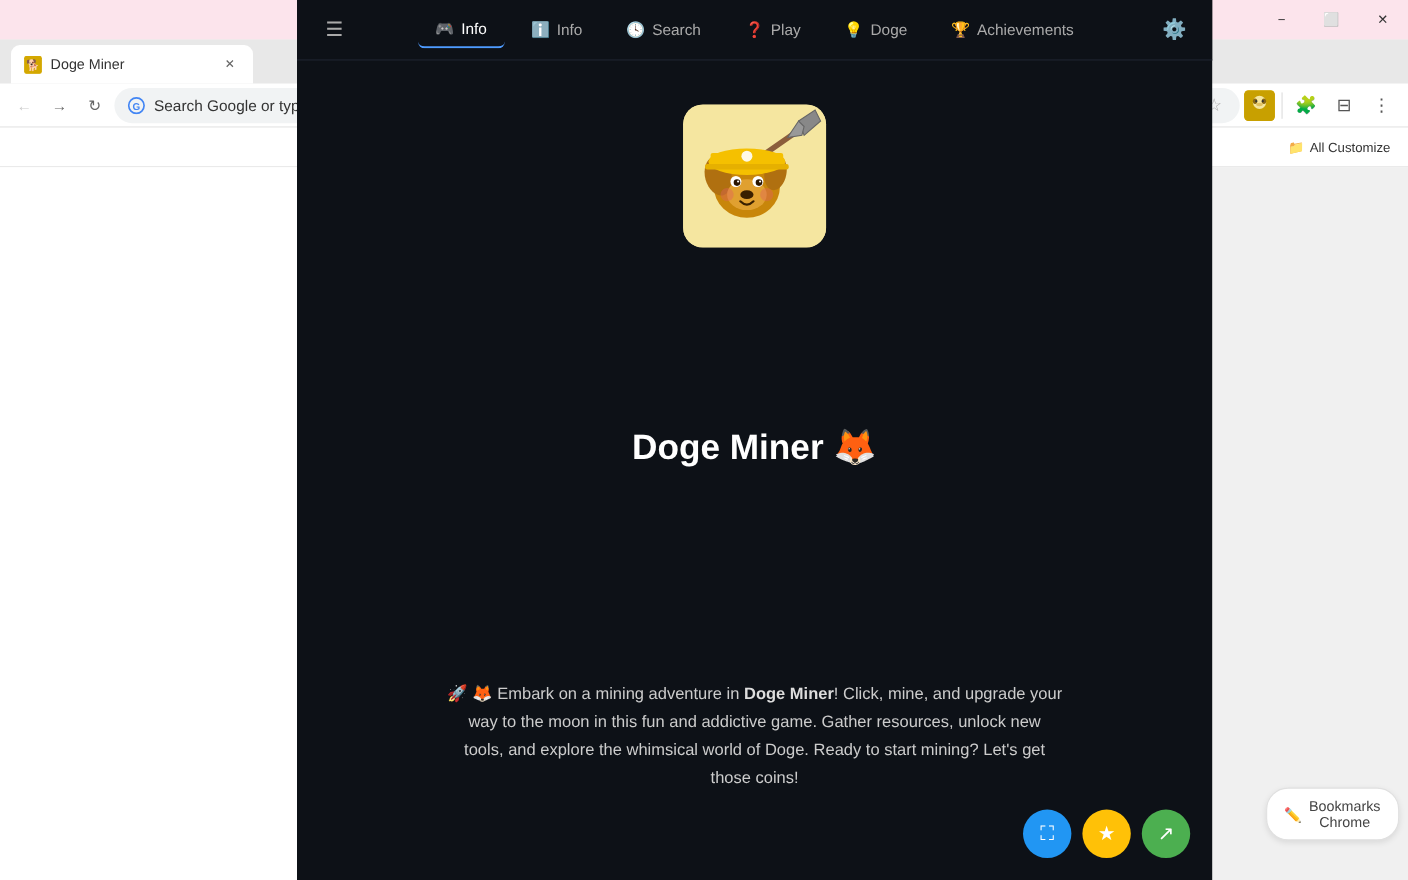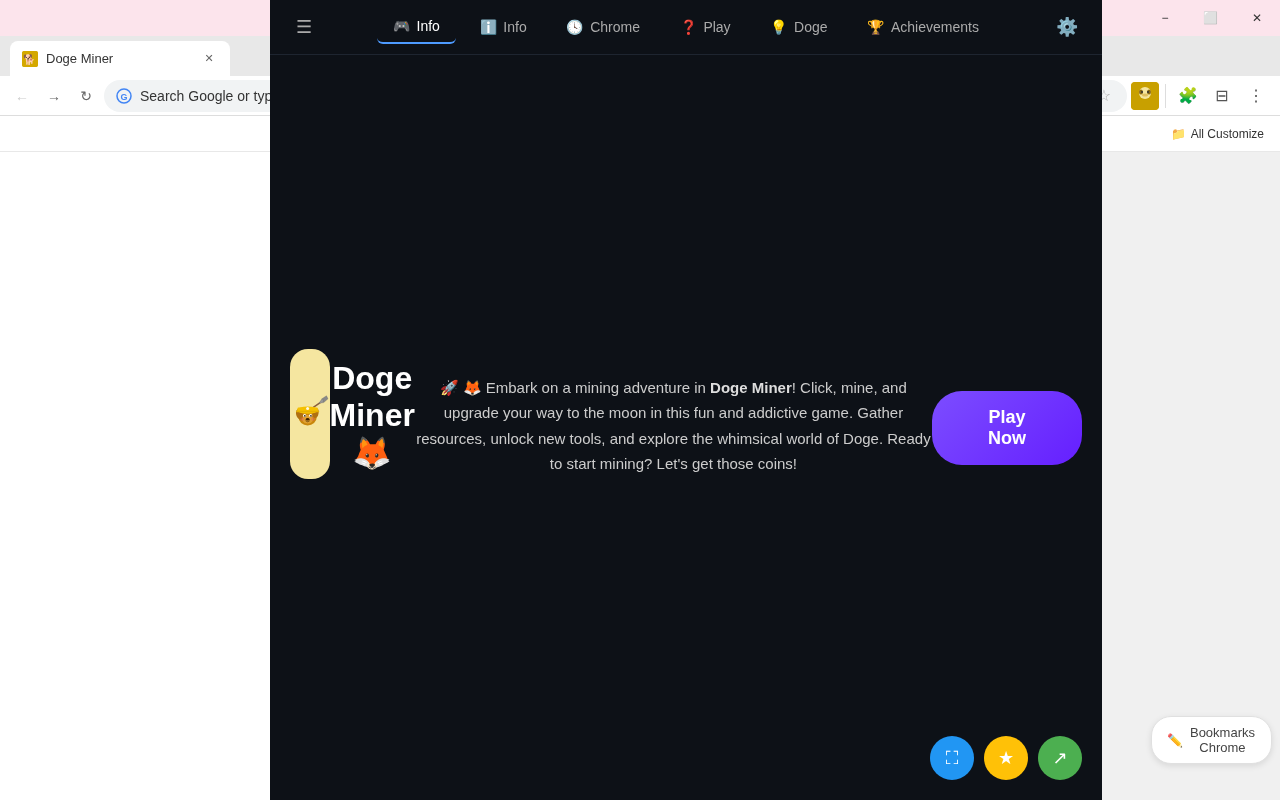--- a/index.html
+++ b/index.html
@@ -260,23 +260,23 @@
       cursor: pointer;
       color: #aaa;
       font-size: 18px;
       border-radius: 4px;
     }
 
     
     .game-content {
       flex: 1;
       display: flex;
-      flex-direction: row;
-      align-items: center;
-      justify-content: center;
+      flex-direction: column;
+      align-items: center;
+      justify-content: space-between;
       padding: 40px 20px;
       text-align: center;
       color: white;
       position: relative;
     }
 
     .game-logo {
       width: 130px;
       height: 130px;
       border-radius: 18px;
@@ -477,21 +477,21 @@
         <div class="nav-tab active">
           <span>🎮</span>
           <span>Info</span>
         </div>
         <div class="nav-tab">
           <span>ℹ️</span>
           <span>Info</span>
         </div>
         <div class="nav-tab">
           <span>🕓</span>
-          <span>Chrome</span>
+          <span>Search</span>
         </div>
         <div class="nav-tab">
           <span>❓</span>
           <span>Play</span>
         </div>
         <div class="nav-tab">
           <span>💡</span>
           <span>Doge</span>
         </div>
         <div class="nav-tab">
@@ -547,21 +547,20 @@
       </div>
 
       <h1 class="game-title">
         <span>Doge Miner 🦊</span>
       </h1>
 
       <p class="game-desc">
         🚀 🦊 Embark on a mining adventure in <strong>Doge Miner</strong>! Click, mine, and upgrade your way to the moon in this fun and addictive game. Gather resources, unlock new tools, and explore the whimsical world of Doge. Ready to start mining? Let's get those coins!
       </p>
 
-      <button class="play-btn">Play Now</button>
 
       <div class="fab-group">
         <button class="fab-btn fab-blue" title="Expand">
           <span>⛶</span>
         </button>
         <button class="fab-btn fab-yellow" title="Favorite">
           <span>★</span>
         </button>
         <button class="fab-btn fab-green" title="Share">
           <span>↗</span>

